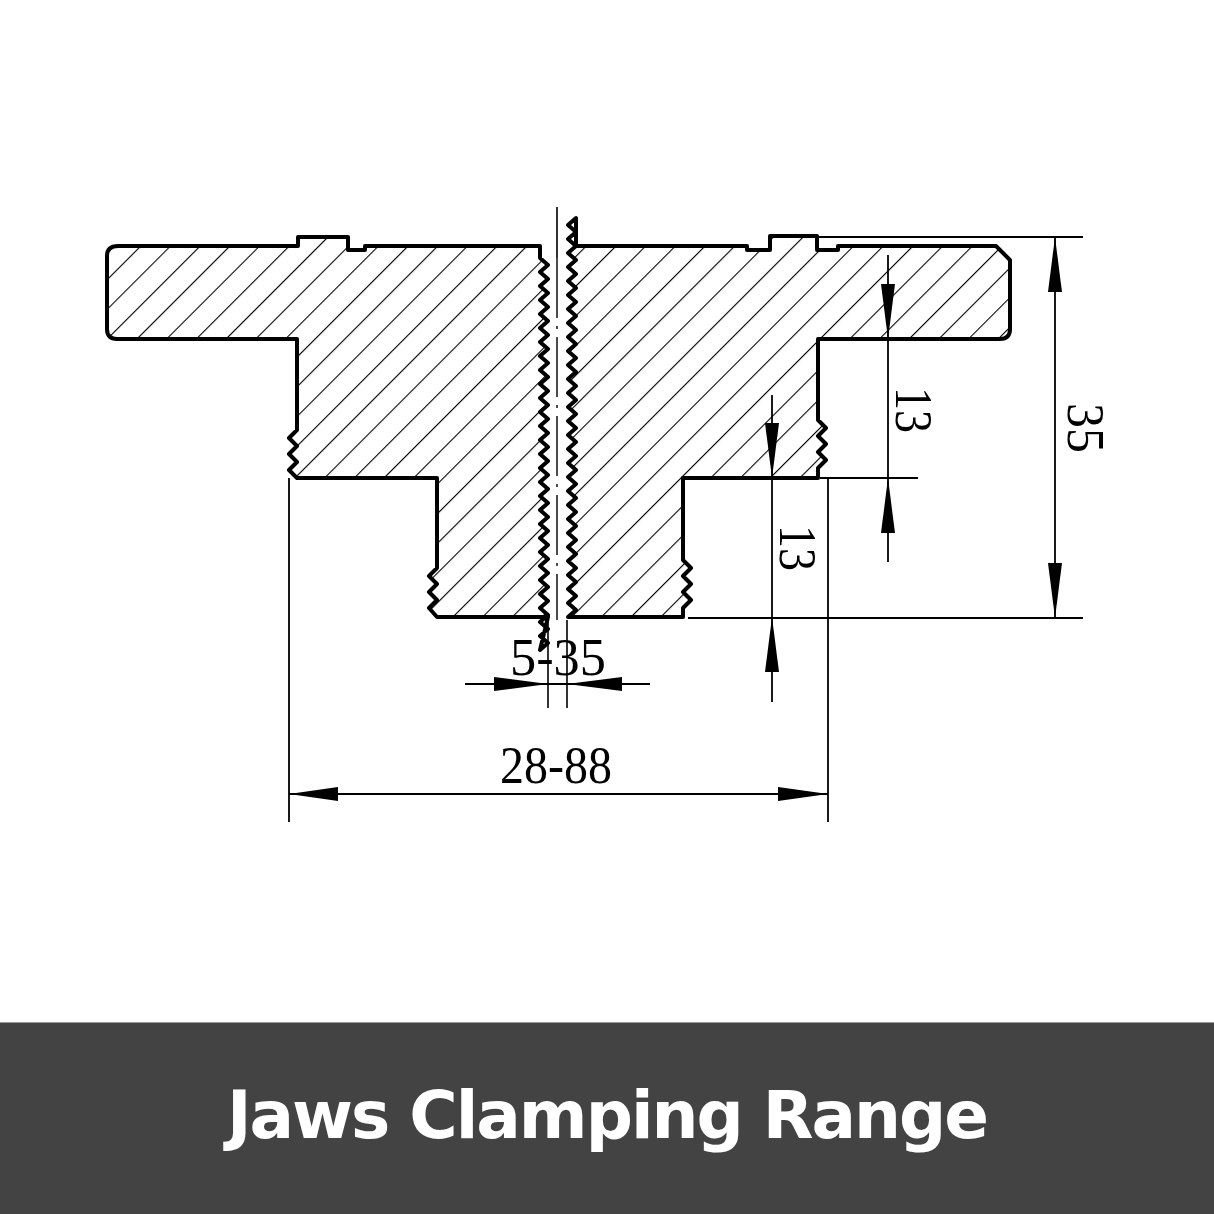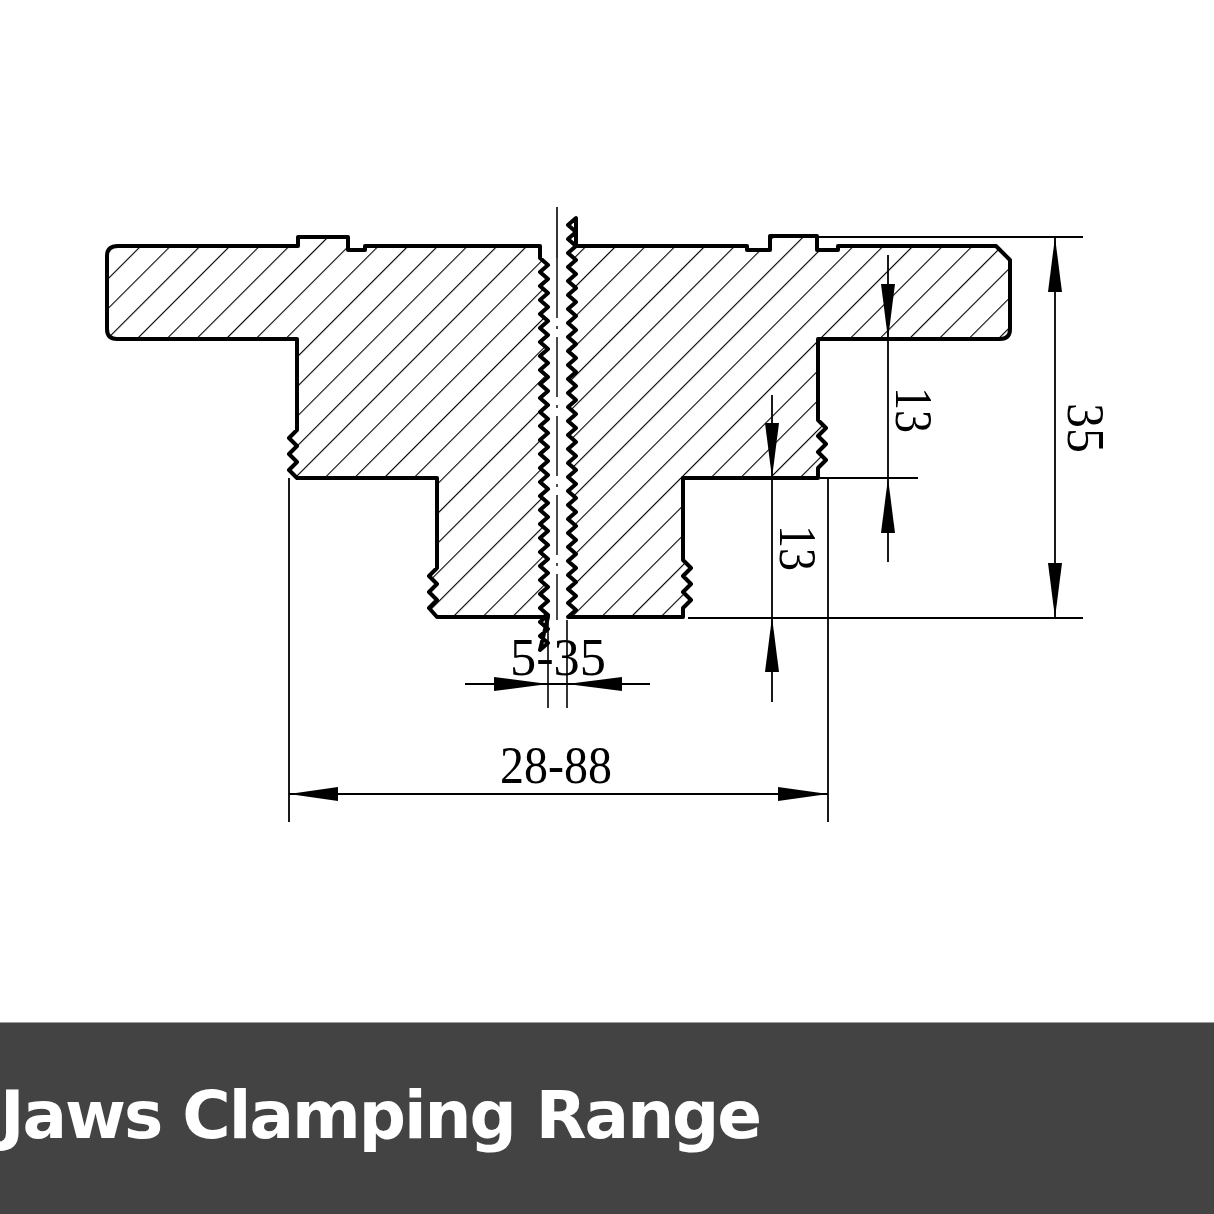--- a/index.html
+++ b/index.html
@@ -8,21 +8,21 @@
     #drawing svg { display: block; }
     .dim-text {
       font-family: "Liberation Serif", "DejaVu Serif", serif;
       font-size: 52px;
       fill: #000;
     }
     #banner {
       position: absolute; left: 0; top: 1022px; width: 1214px; height: 192px;
       background: #434343;
       border-top: 1px solid #9a9a9a;
-      display: flex; align-items: center; 
+      display: flex; align-items: center; justify-content: center;
       box-sizing: border-box;
     }
     #banner-title {
       font-family: "DejaVu Sans", "Liberation Sans", sans-serif;
       font-weight: bold;
       font-size: 66px;
       letter-spacing: -2px;
       color: #ffffff;
       margin-top: -6px;
     }

